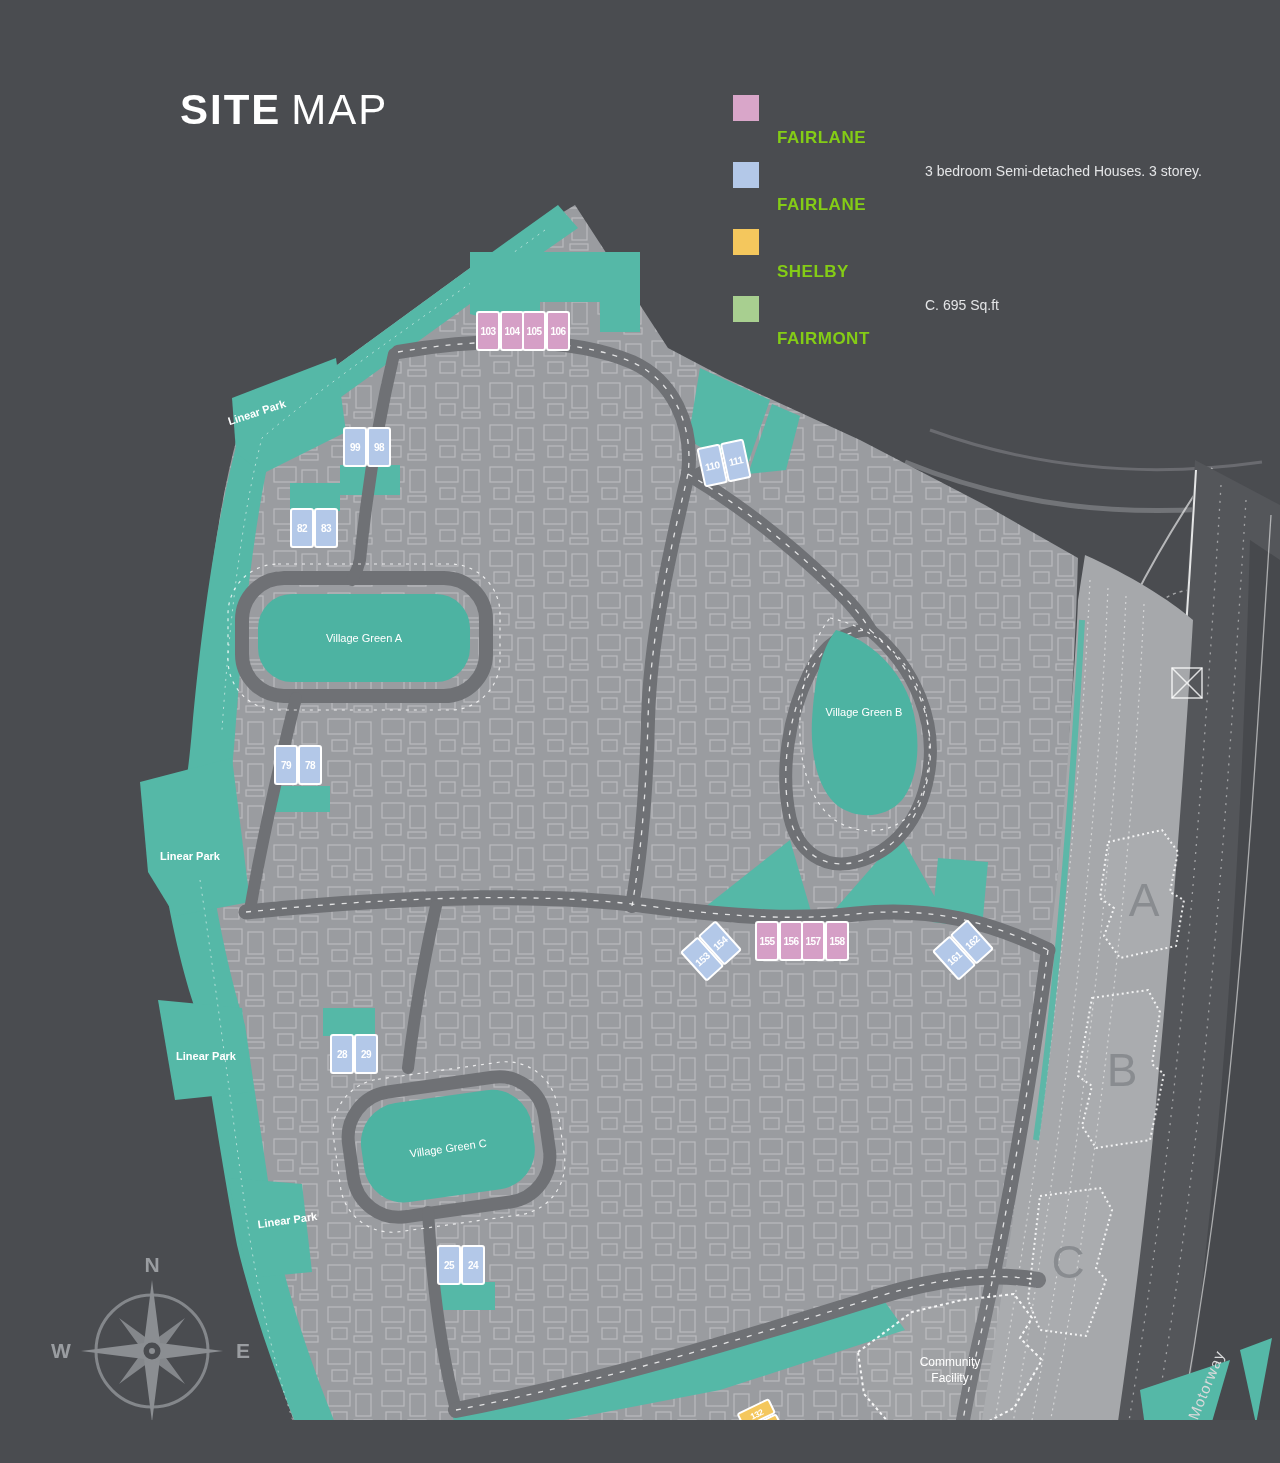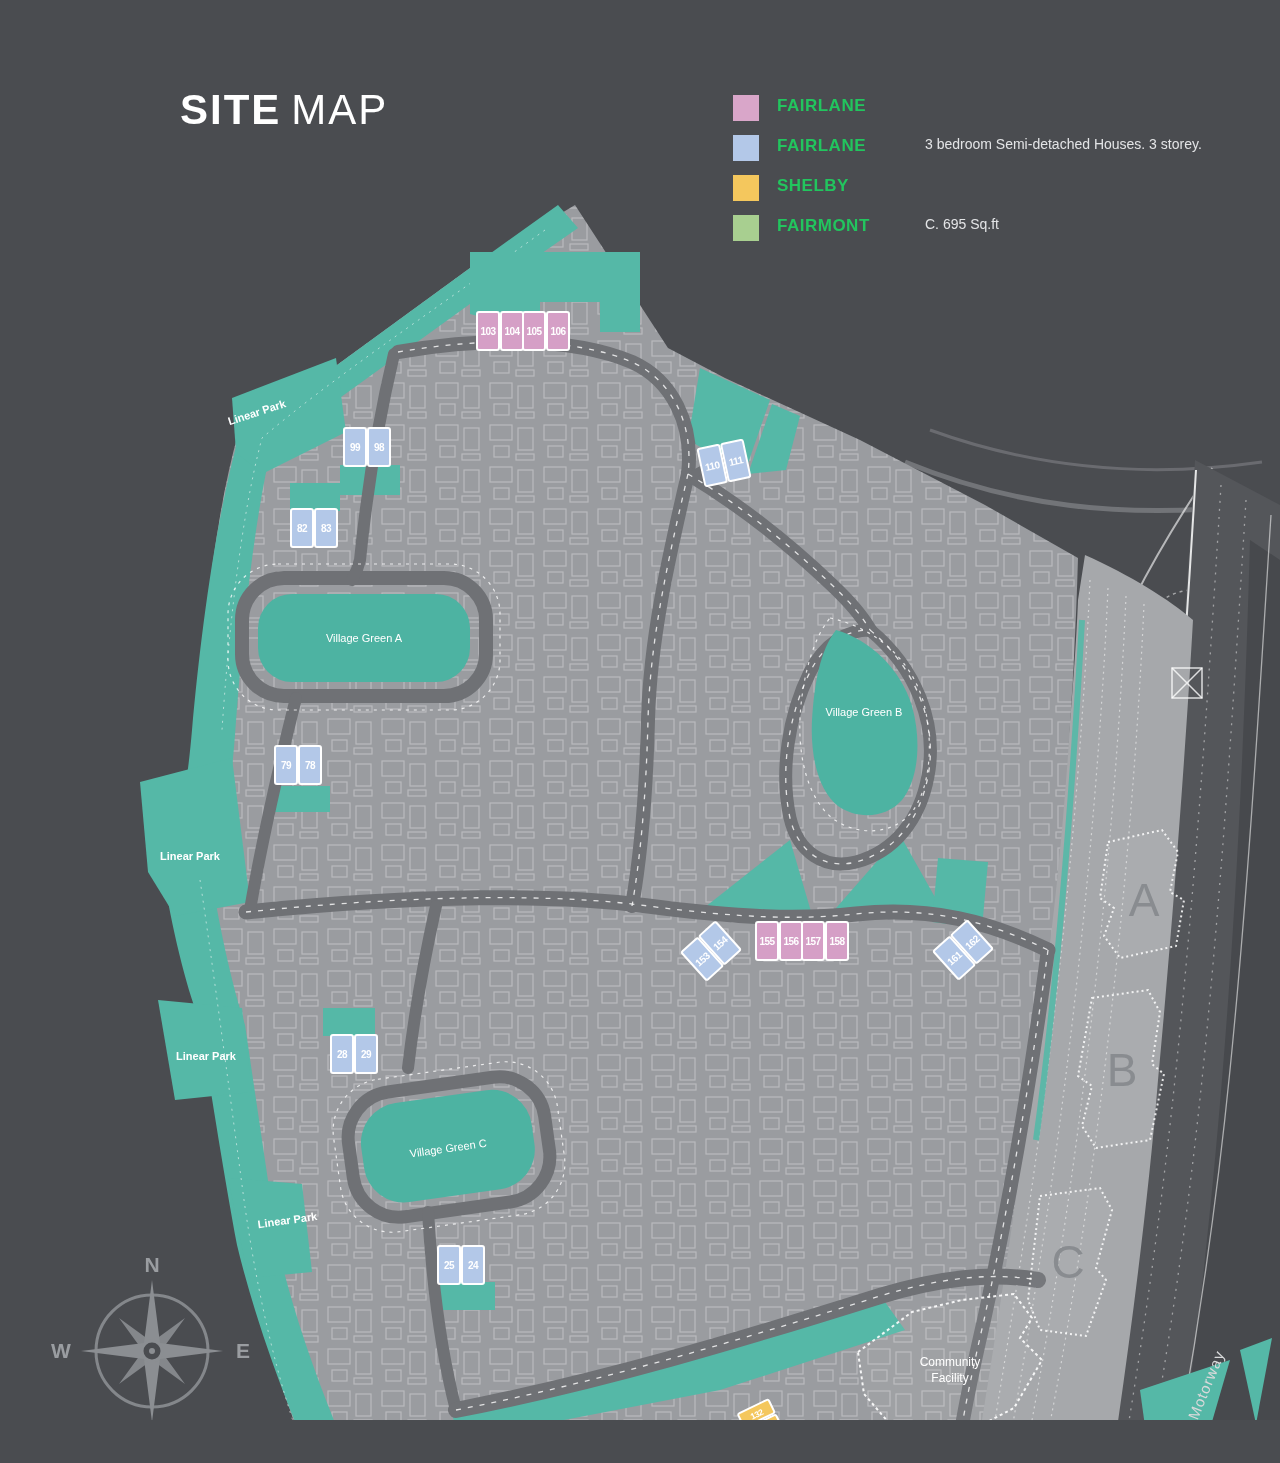--- a/index.html
+++ b/index.html
@@ -6,22 +6,22 @@
   .stage{position:relative;width:1280px;height:1420px;background:#4a4c50;overflow:hidden;
          font-family:"Liberation Sans", sans-serif;}
   
   .title{position:absolute;left:180px;top:86px;color:#ffffff;font-size:42px;letter-spacing:2px;}
   .title .b{font-weight:700;}
   .title .l{font-weight:300;margin-left:10px;}
   
   .legend{position:absolute;left:733px;top:94px;width:540px;}
   .legend-row{display:flex;align-items:flex-start;margin-bottom:13px;}
   .legend-row .sw{flex:0 0 26px;margin-top:1px;}
-  .legend-row .nm{flex:0 0 148px;color:#22c55e;font-weight:700;font-size:17px;
-                  letter-spacing:.5px;padding-left:18px;padding-top:2px;}
+  .legend-row .nm{flex:0 0 148px;color:#84cc16;font-weight:700;font-size:17px;
+                  letter-spacing:.5px;padding-left:18px;padding-top:2px;margin-top:32px;}
   .legend-row .ds{flex:1;color:#e3e4e6;font-size:14px;line-height:1.55;}
   
   .road{fill:none;stroke:#6f7175;stroke-linecap:round;stroke-linejoin:round;}
   .cl{fill:none;stroke:#ffffff;stroke-width:1.3;stroke-dasharray:5 7;opacity:.8;}
   .dash{fill:none;stroke:#ffffff;stroke-width:1.2;stroke-dasharray:3 5;opacity:.8;}
   .park{fill:#55b8a7;}
   .green{fill:#4db3a2;}
   .hp{fill:none;stroke:rgba(255,255,255,.30);stroke-width:1.2;}
   .plot rect{stroke:#ffffff;stroke-width:2;}
   .plot text{fill:#ffffff;font-size:10px;font-weight:700;text-anchor:middle;letter-spacing:-.5px;}

